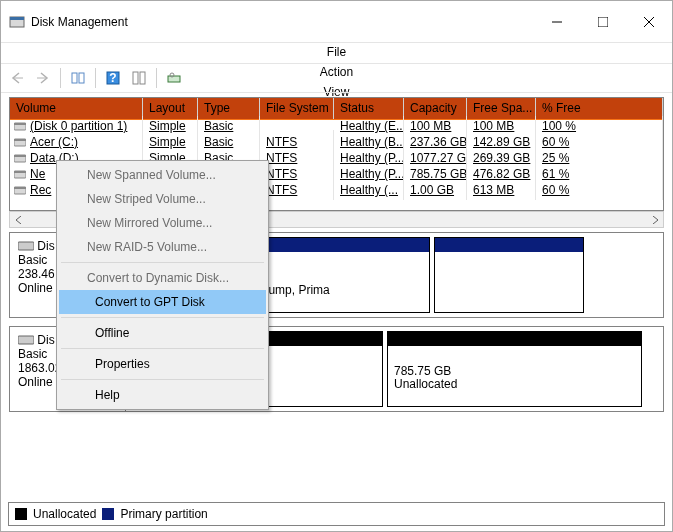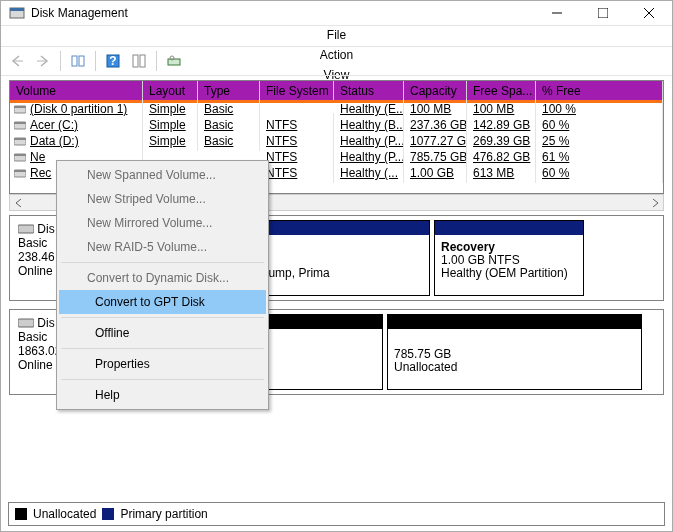--- a/index.html
+++ b/index.html
@@ -1,29 +1,29 @@
 <!DOCTYPE html>
 <html><head>
 <meta charset="utf-8">
 <style>
   * { box-sizing: border-box; margin: 0; padding: 0; font-family: 'Segoe UI', Tahoma, sans-serif; font-size: 12px; }
   body { width: 673px; height: 532px; background: #fff; border: 1px solid #aaa; display: flex; flex-direction: column; overflow: hidden; }
-  .titlebar { height: 25px; display: flex; align-items: center; padding: 0 0 0 8px; border-bottom: 1px solid #e5e5e5; }
+  .titlebar { height: 42px; display: flex; align-items: center; padding: 0 0 0 8px; border-bottom: 1px solid #e5e5e5; }
   .titlebar .icon { width: 16px; height: 16px; margin-right: 6px; }
   .titlebar .title { flex: 1; color: #000; }
   .titlebar .wbtn { width: 46px; height: 30px; display: flex; align-items: center; justify-content: center; }
   .titlebar .wbtn svg { width: 10px; height: 10px; stroke: #000; stroke-width: 1; fill: none; }
   .menubar { height: 20px; display: flex; align-items: center; padding: 0 6px; gap: 2px; flex-direction: column; }
   .menubar span { padding: 2px 8px; }
   .toolbar { height: 30px; display: flex; align-items: center; border-top: 1px solid #e5e5e5; border-bottom: 1px solid #e5e5e5; padding: 0 4px; gap: 2px; }
   .tbtn { width: 24px; height: 24px; display: flex; align-items: center; justify-content: center; border: 1px solid transparent; }
   .tbtn.dis svg { opacity: .3; }
   .tsep { width: 1px; height: 20px; background: #d0d0d0; margin: 0 3px; }
   .vlist { border: 1px solid #828282; margin: 4px 8px 0 8px; }
-  .vhead { display: flex; background: #a21caf; border-bottom: 3px solid #f97316; height: 22px; }
+  .vhead { display: flex; background: #c2410c; border-bottom: 1px solid #f97316; height: 22px; }
   .vhead .col, .vrow .col { border-right: 1px solid #e5e5e5; padding: 3px 6px; overflow: hidden; white-space: nowrap; }
   .vhead .col { border-right: 1px solid #d0d0d0; color: #000; }
   .vrows { min-height: 90px; }
   .vrow { display: flex; height: 16px; align-items: flex-end; text-decoration: underline; }
   .vrow .col:first-child { padding-left: 4px; display: flex; align-items: center; gap: 4px; }
   .volicon { width: 12px; height: 12px; }
   .c0{width:133px}.c1{width:55px}.c2{width:62px}.c3{width:74px}.c4{width:70px}.c5{width:63px}.c6{width:69px}.c7{flex:1}
   .hscroll { height: 17px; background: #f0f0f0; border: 1px solid #cdcdcd; margin: 0 8px 4px 8px; display: flex; align-items: center; }
   .hscroll .arr { width: 17px; height: 15px; display: flex; align-items: center; justify-content: center; }
   .hscroll .track { flex: 1; }
@@ -239,21 +239,20 @@
         <div class="part" style="width: 18px;">
           <div class="pbar"></div>
           <div class="ptxt"><b></b><br><br></div>
         </div>
         <div class="part" style="width: 280px;">
           <div class="pbar"></div>
           <div class="ptxt"><b></b><br>FS<br>t, Page File, Crash Dump, Prima</div>
         </div>
         <div class="part" style="width: 150px;">
           <div class="pbar"></div>
-          <div class="ptxt"><b>Recovery</b><br>1.00 GB NTFS<br>Healthy (OEM Partition)</div>
         </div>
       </div>
     </div>
     <div class="diskrow">
       <div class="diskhead"><svg width="16" height="12" style="vertical-align:-2px">
           <rect x="0" y="2" width="16" height="8" rx="1" fill="#ccc" stroke="#666"></rect>
         </svg> <b>Dis</b><br>Basic<br>1863.02 GB<br>Online</div>
       <div class="parts">
         <div class="part unalloc" style="width: 255px;">
           <div class="pbar"></div>

